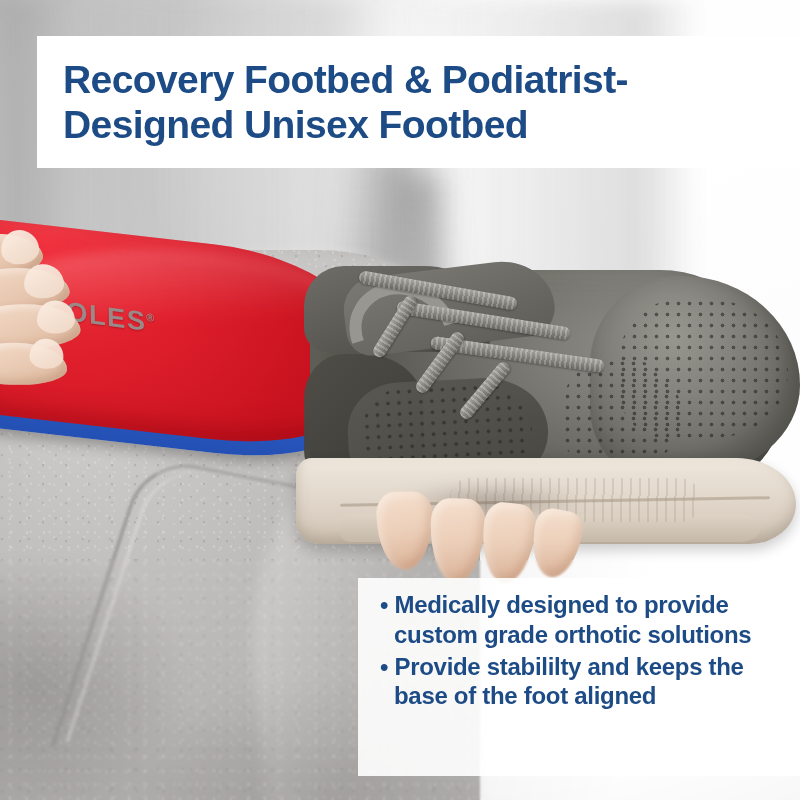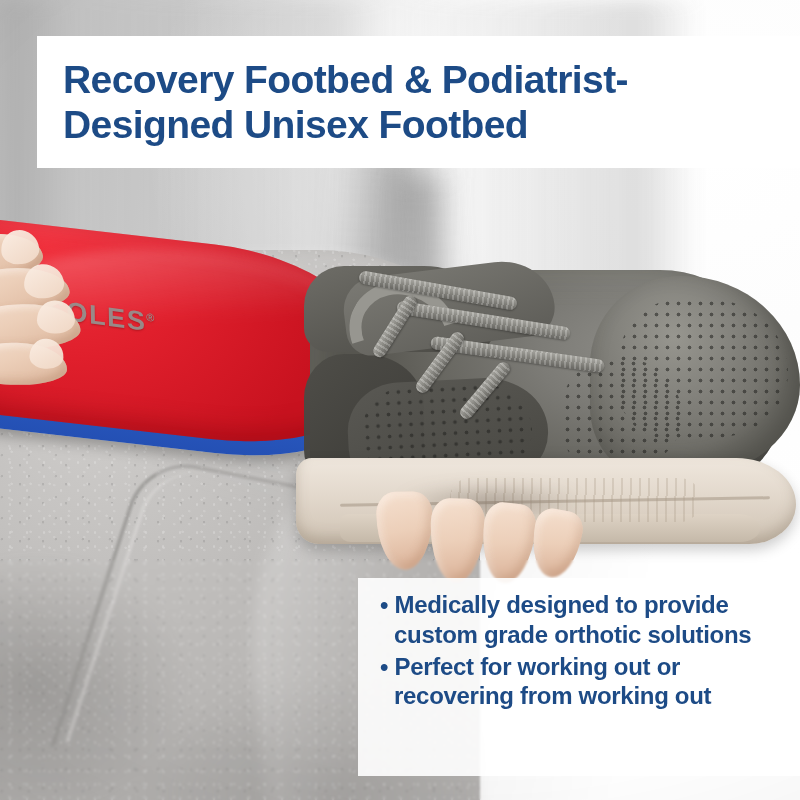--- a/index.html
+++ b/index.html
@@ -433,17 +433,17 @@
     <div class="vignette"></div>
   </div>
 
   <div class="headline-banner">
     <h1 class="headline"><span>Recovery Footbed &amp; Podiatrist-</span><br><span>Designed Unisex Footbed</span></h1>
   </div>
 
   <div class="bullets-panel">
     <ul class="bullets">
       <li>Medically designed to provide custom grade orthotic solutions</li>
-      <li>Perfect for working out or recovering from working out</li>
+      <li>Provide stabililty and keeps the base of the foot aligned</li>
     </ul>
   </div>
 
 </div>
 
 </body></html>

